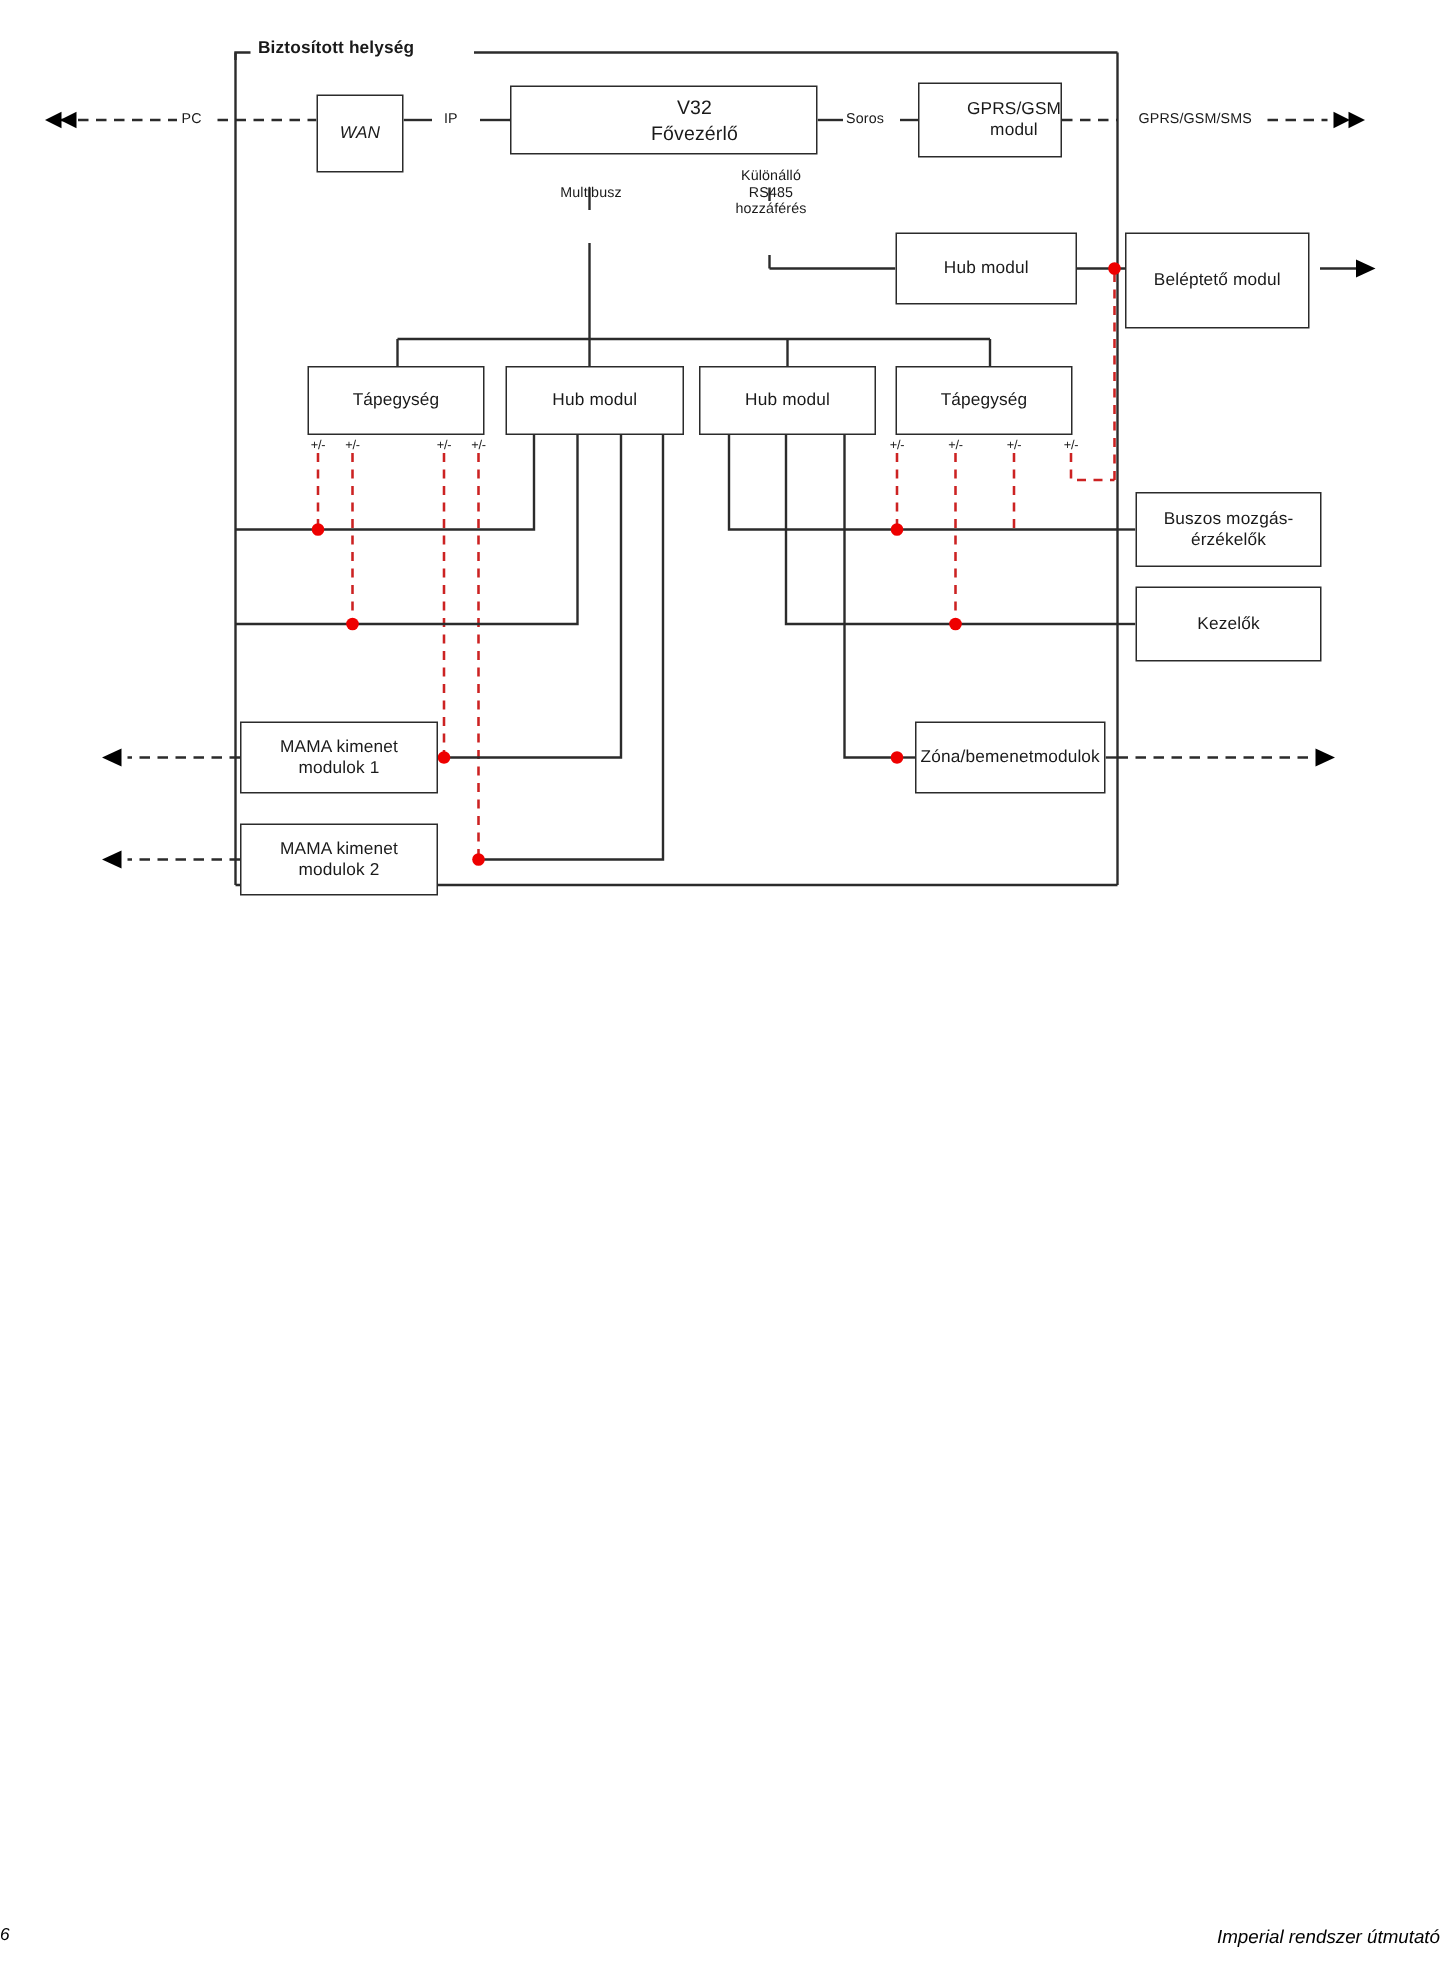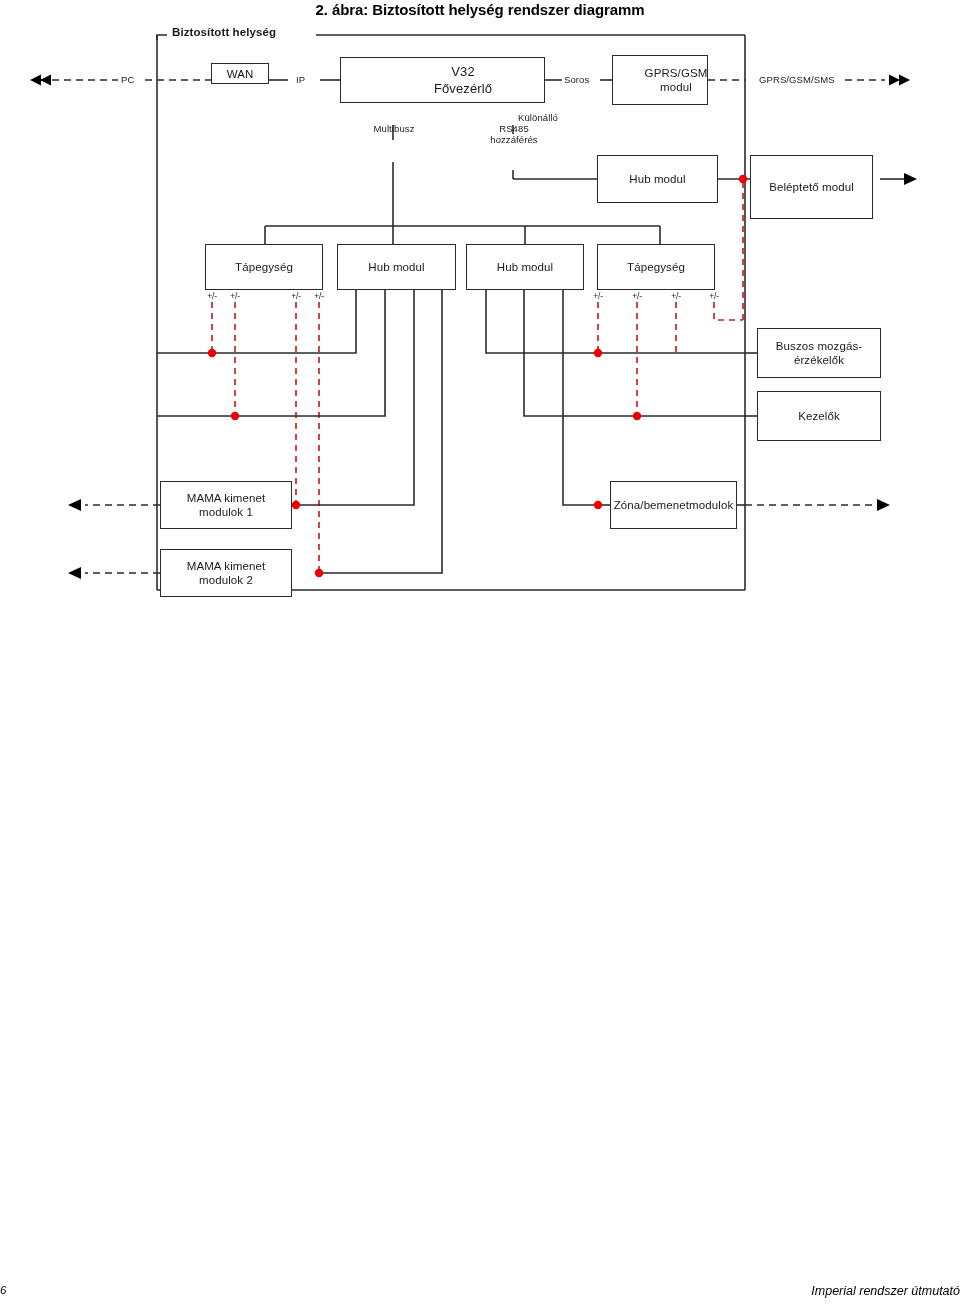--- a/index.html
+++ b/index.html
@@ -98,21 +98,20 @@
     font-size: 12.5px;
     font-style: italic;
     color: #000;
   }
 </style>
 </head>
 <body>
 
 <div id="page">
 
-  <div id="fig-title">2. ábra: Biztosított helység rendszer diagramm</div>
 
   <div id="diagram">
 
     <svg width="960" height="580" viewBox="0 0 960 580">
       <defs>
         <marker id="ah" markerWidth="9" markerHeight="8" refX="8" refY="4" orient="auto" markerUnits="userSpaceOnUse">
           <path d="M0,0 L9,4 L0,8 Z" fill="#000"></path>
         </marker>
         <marker id="ah2" markerWidth="9" markerHeight="8" refX="1" refY="4" orient="auto" markerUnits="userSpaceOnUse">
           <path d="M9,0 L0,4 L9,8 Z" fill="#000"></path>
@@ -221,39 +220,39 @@
     <div class="lbl enclosure" style="left:172px; top:5px;">Biztosított helység</div>
 
     <div class="lbl" style="left:121px; top:52px;">PC</div>
 
     <div class="lbl" style="left:296px; top:52px;">IP</div>
 
     <div class="lbl" style="left:564px; top:52px;">Soros</div>
 
     <div class="lbl" style="left:759px; top:52px;">GPRS/GSM/SMS</div>
 
-    <div class="box" style="left:211px; top:41px; width:58px; height:21px;">
+    <div class="box" style="left:211px; top:41px; width:58px; height:52px;font-style:italic;">
       <span>WAN</span>
     </div>
 
     <div class="box big" style="left:340px; top:35px; width:205px; height:46px;
                                 flex-direction:column;padding-left:41px;">
       <span>V32</span>
       <span>Fővezérlő</span>
     </div>
 
     <div class="box" style="left:612px; top:33px; width:96px; height:50px;
                             flex-direction:column;padding-left:32px;">
       <span>GPRS/GSM</span>
       <span>modul</span>
     </div>
 
     <div class="lbl c" style="left:363px; top:101px; width:62px;">Multibusz</div>
 
-    <div class="lbl c" style="left:502px; top:90px; width:72px;">Különálló</div>
+    <div class="lbl c" style="left:478px; top:90px; width:72px;">Különálló</div>
     <div class="lbl c" style="left:478px; top:101px; width:72px;">RS485</div>
     <div class="lbl c" style="left:478px; top:112px; width:72px;">hozzáférés</div>
 
     <div class="box" style="left:597px; top:133px; width:121px; height:48px;">
       <span>Hub modul</span>
     </div>
 
     <div class="box" style="left:750px; top:133px; width:123px; height:64px;">
       <span>Beléptető modul</span>
     </div>

